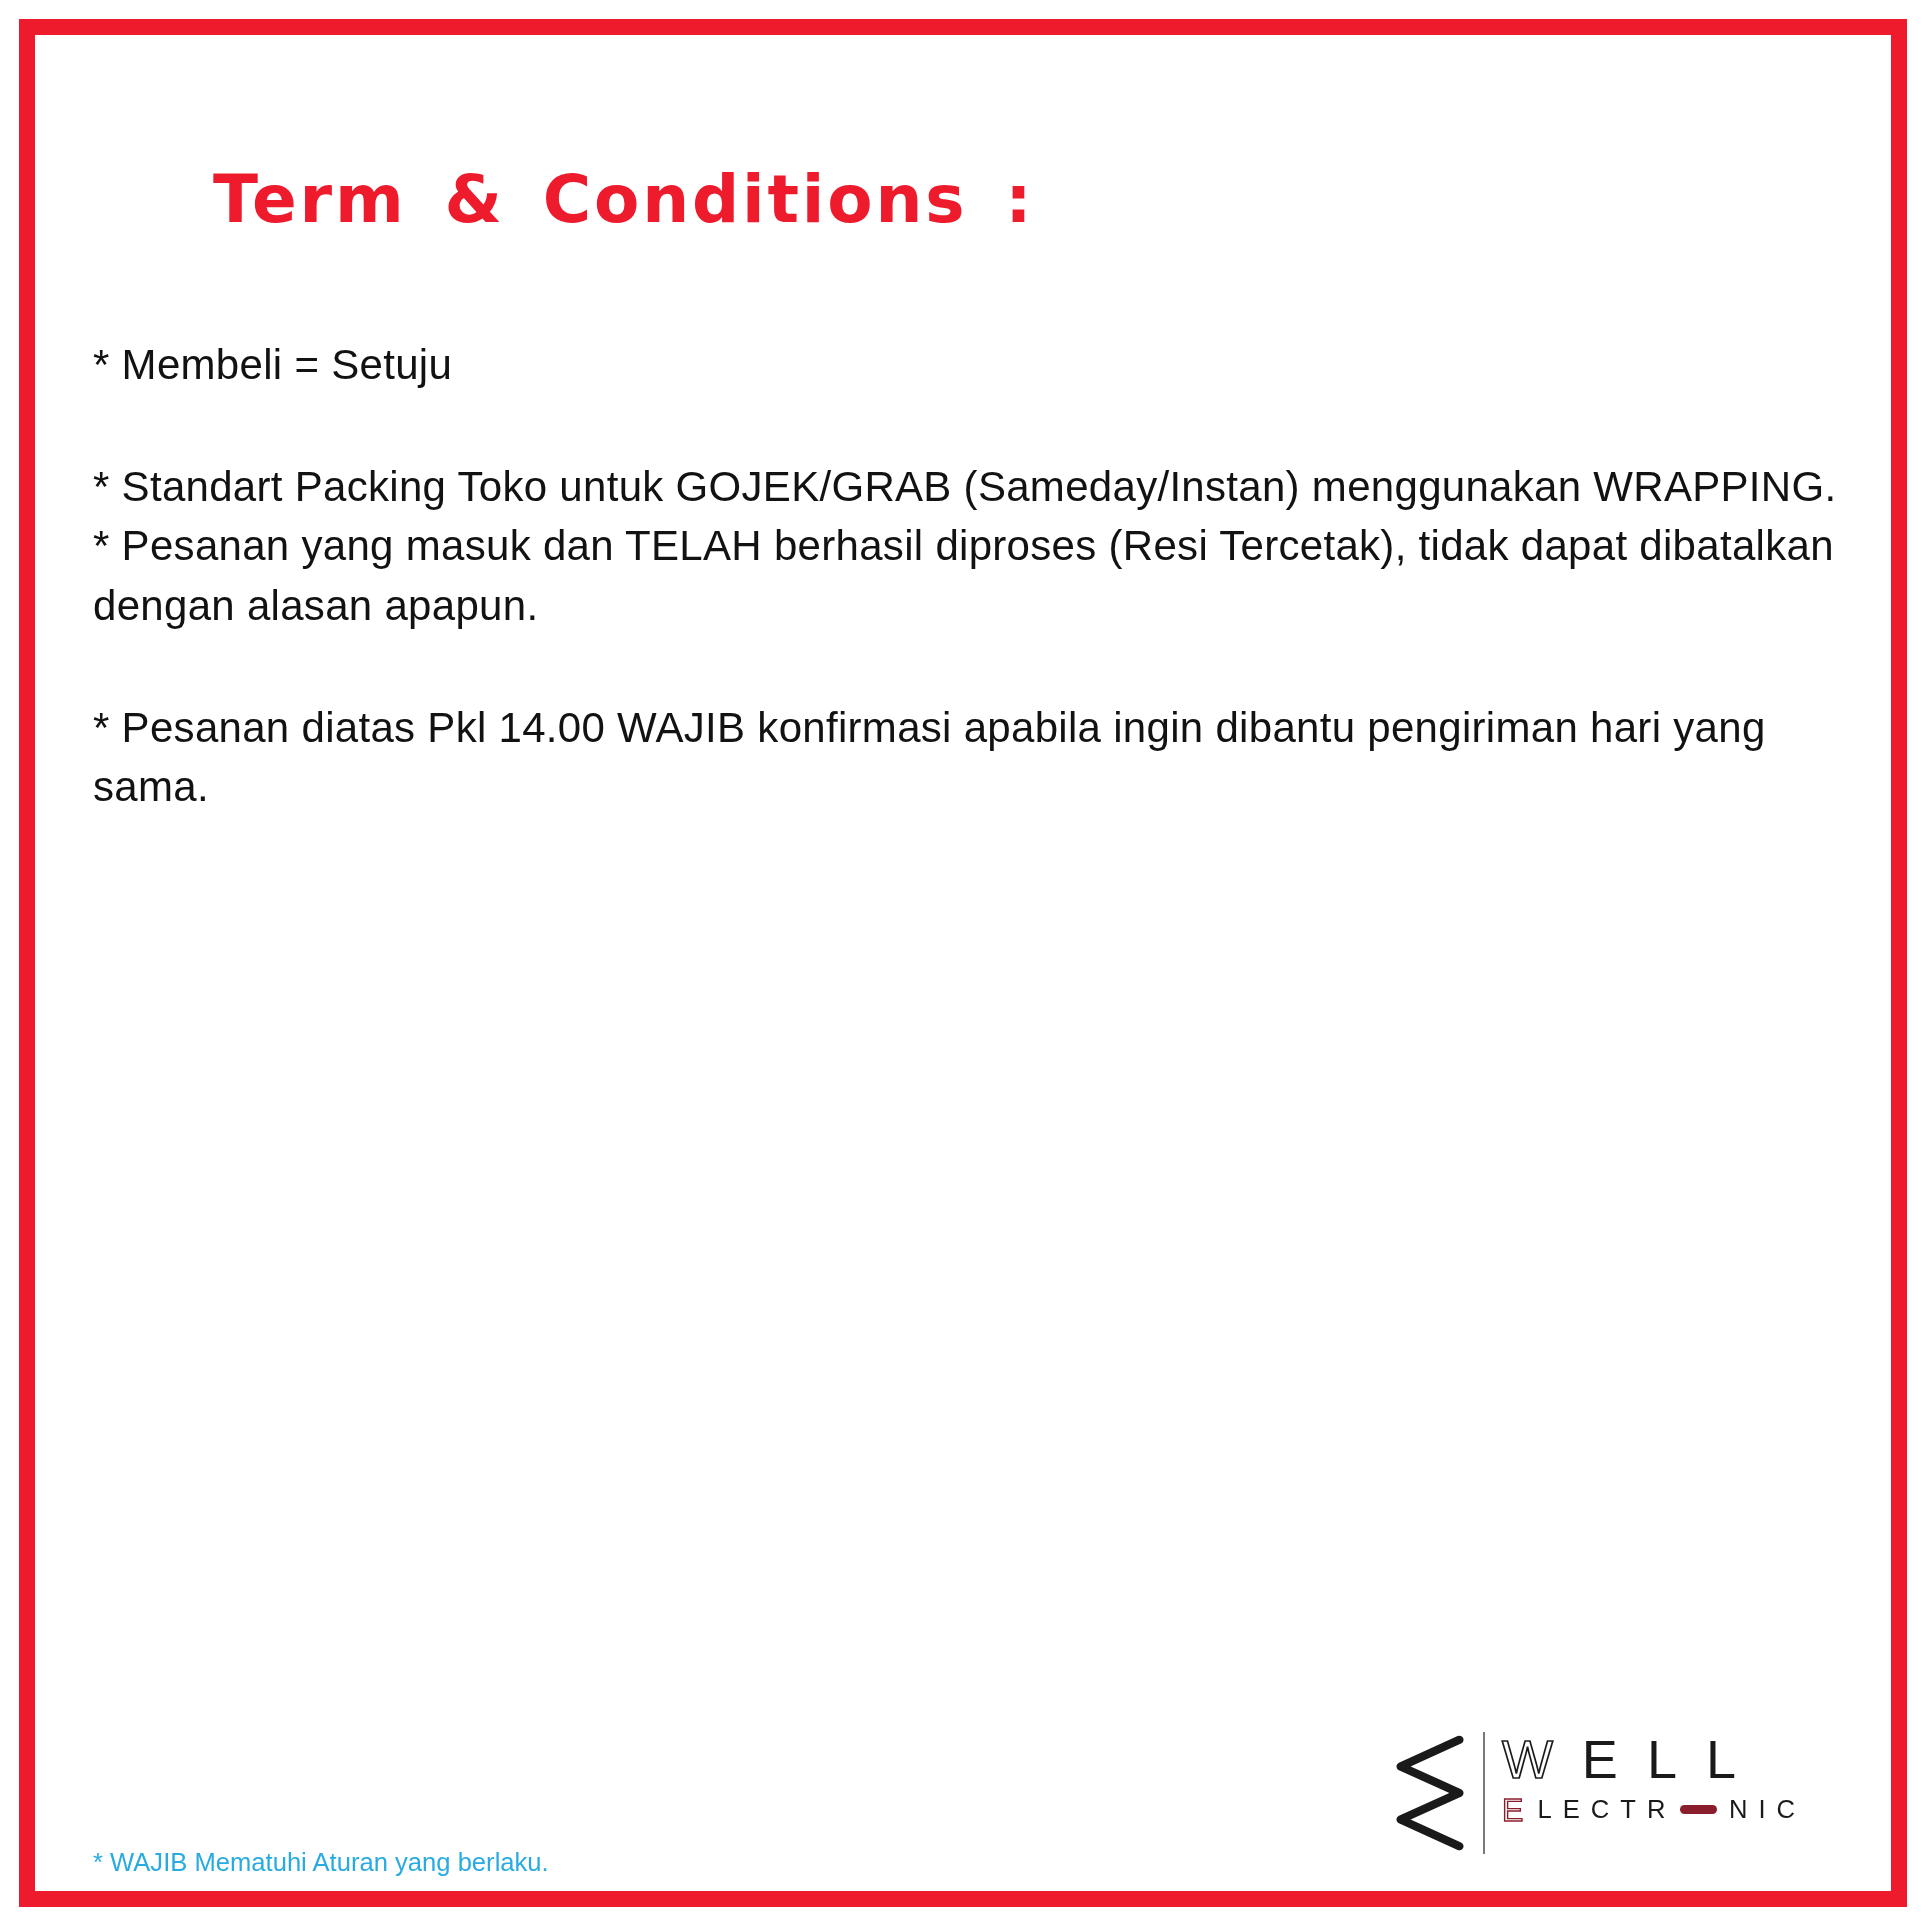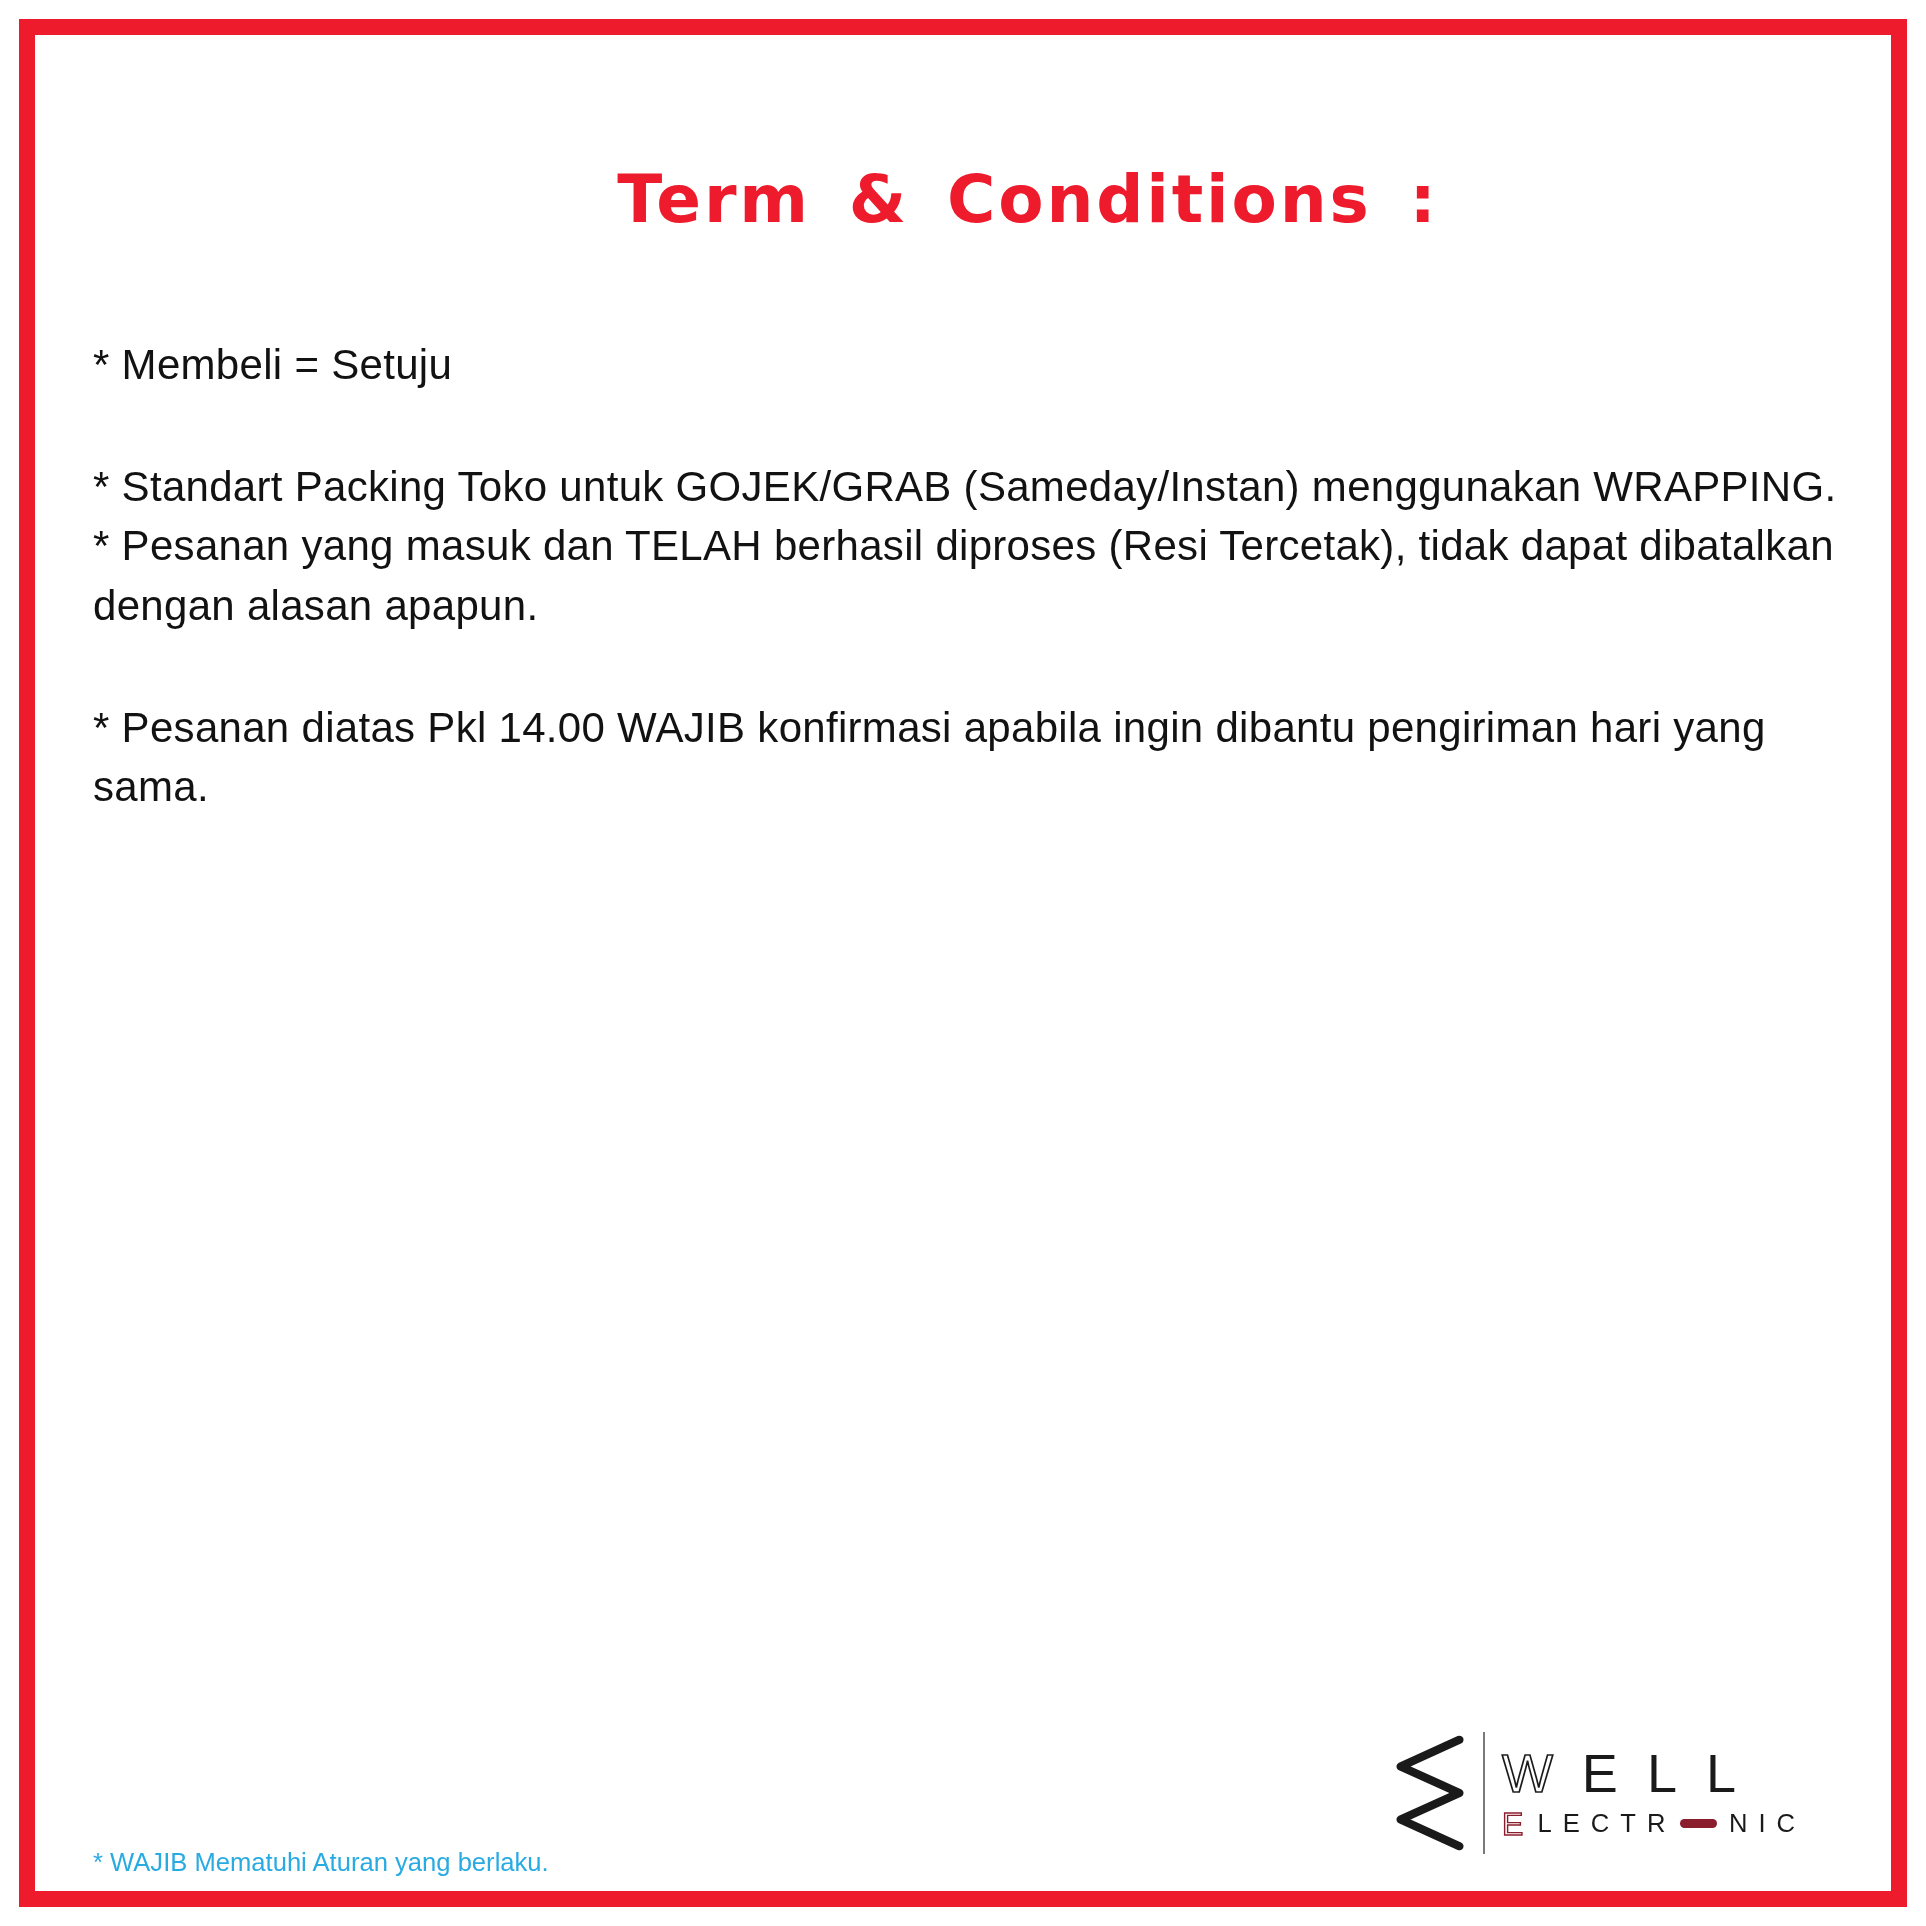--- a/index.html
+++ b/index.html
@@ -28,21 +28,20 @@
   }
 
   .title {
     font-family: "DejaVu Sans", sans-serif;
     font-size: 66px;
     font-weight: 700;
     color: #ee1b2d;
     margin: 0 0 97px 120px;
     letter-spacing: 2.8px;
     word-spacing: 12.2px;
-    text-align: center;
   }
 
   .para {
     font-size: 42px;
     line-height: 1.42;
     color: #121212;
     margin: 0 0 62px 0;
     font-weight: 400;
     letter-spacing: 0.3px;
     max-width: 1746px;
@@ -56,21 +55,21 @@
     font-size: 25.6px;
     color: #29abe2;
     font-weight: 500;
   }
 
   .logo {
     position: absolute;
     right: 120px;
     bottom: 72px;
     display: flex;
-    align-items: center;
+    align-items: flex-start;
     gap: 16.7px;
   }
   .logo-mark { display: block; }
   .logo-divider {
     width: 2.2px;
     height: 122px;
     background: #7a7a7a;
   }
   .logo-text { display: flex; flex-direction: column; gap: 7.8px; }
   .logo-well {

